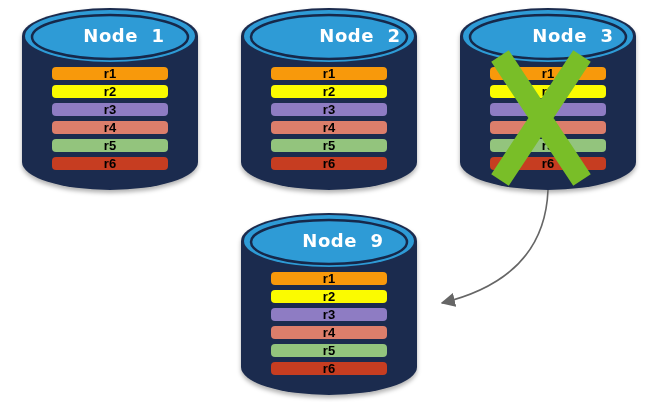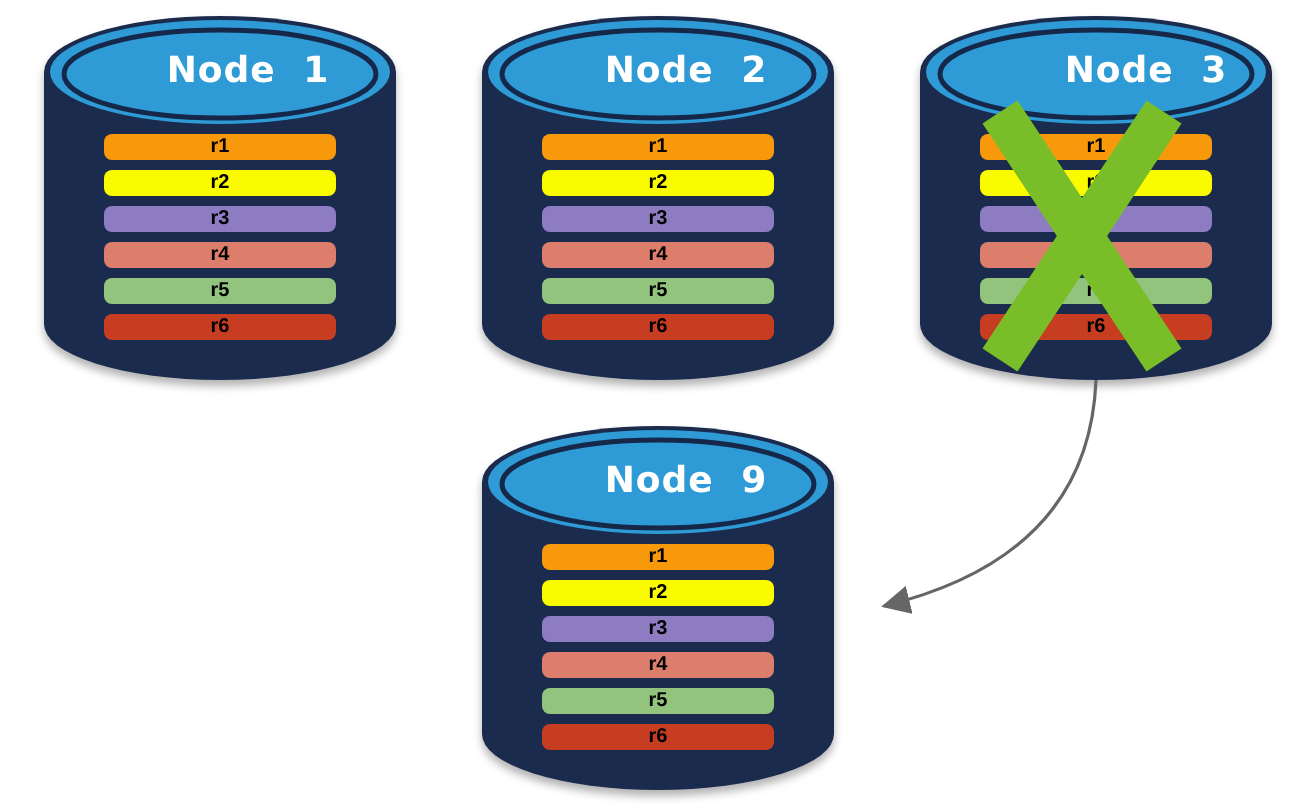--- a/index.html
+++ b/index.html
@@ -2,40 +2,40 @@
 <html><head>
 <meta charset="utf-8">
 <style>
   html,body{margin:0;padding:0;background:#ffffff;}
   .canvas{
     position:relative;width:646px;height:402px;background:#ffffff;
     overflow:hidden;font-family:"Liberation Sans",sans-serif;
   }
   .node{position:absolute;width:204px;height:186px;}
   .n1{left:22px;top:5px;}
-  .n2{left:241px;top:5px;}
+  .n2{left:241px;top:5px;padding-left:34px;}
   .n3{left:460px;top:5px;padding-left:22px;}
   .n4{left:241px;top:210px;}
   .cyl{position:absolute;left:0;top:0;filter:drop-shadow(0 3px 2px rgba(0,0,0,0.30));}
   .cyl .body{fill:#1B2B4E;}
   .cyl .top-outer{fill:#2E9BD6;}
   .cyl .top-inner{fill:#2E9BD6;stroke:#16284A;stroke-width:2.5;}
   .title{
     position:absolute;left:0;right:0;top:22px;text-align:center;
     color:#FFFFFF;font-family:"DejaVu Sans",sans-serif;font-weight:bold;
     font-size:18px;line-height:1;word-spacing:7px;letter-spacing:0.5px;
   }
   .bars{
     position:absolute;left:30px;top:62px;width:116px;
     display:flex;flex-direction:column;gap:4.8px;
   }
   .bar{
     height:13.2px;border-radius:4px;text-align:center;color:#000000;
     font-family:"Liberation Sans",sans-serif;font-weight:bold;
-    font-size:10px;line-height:13.5px;
+    font-size:13px;line-height:13.5px;
   }
   .xmark{position:absolute;left:26px;top:40px;z-index:5;}
   .xmark path{stroke:#79BE28;stroke-width:21;fill:none;stroke-linecap:butt;}
   .arrow-layer{position:absolute;left:0;top:0;pointer-events:none;}
   .arrow-layer .curve{stroke:#666666;stroke-width:1.6;fill:none;}
 </style>
 </head>
 <body>
 
 <div class="canvas">

